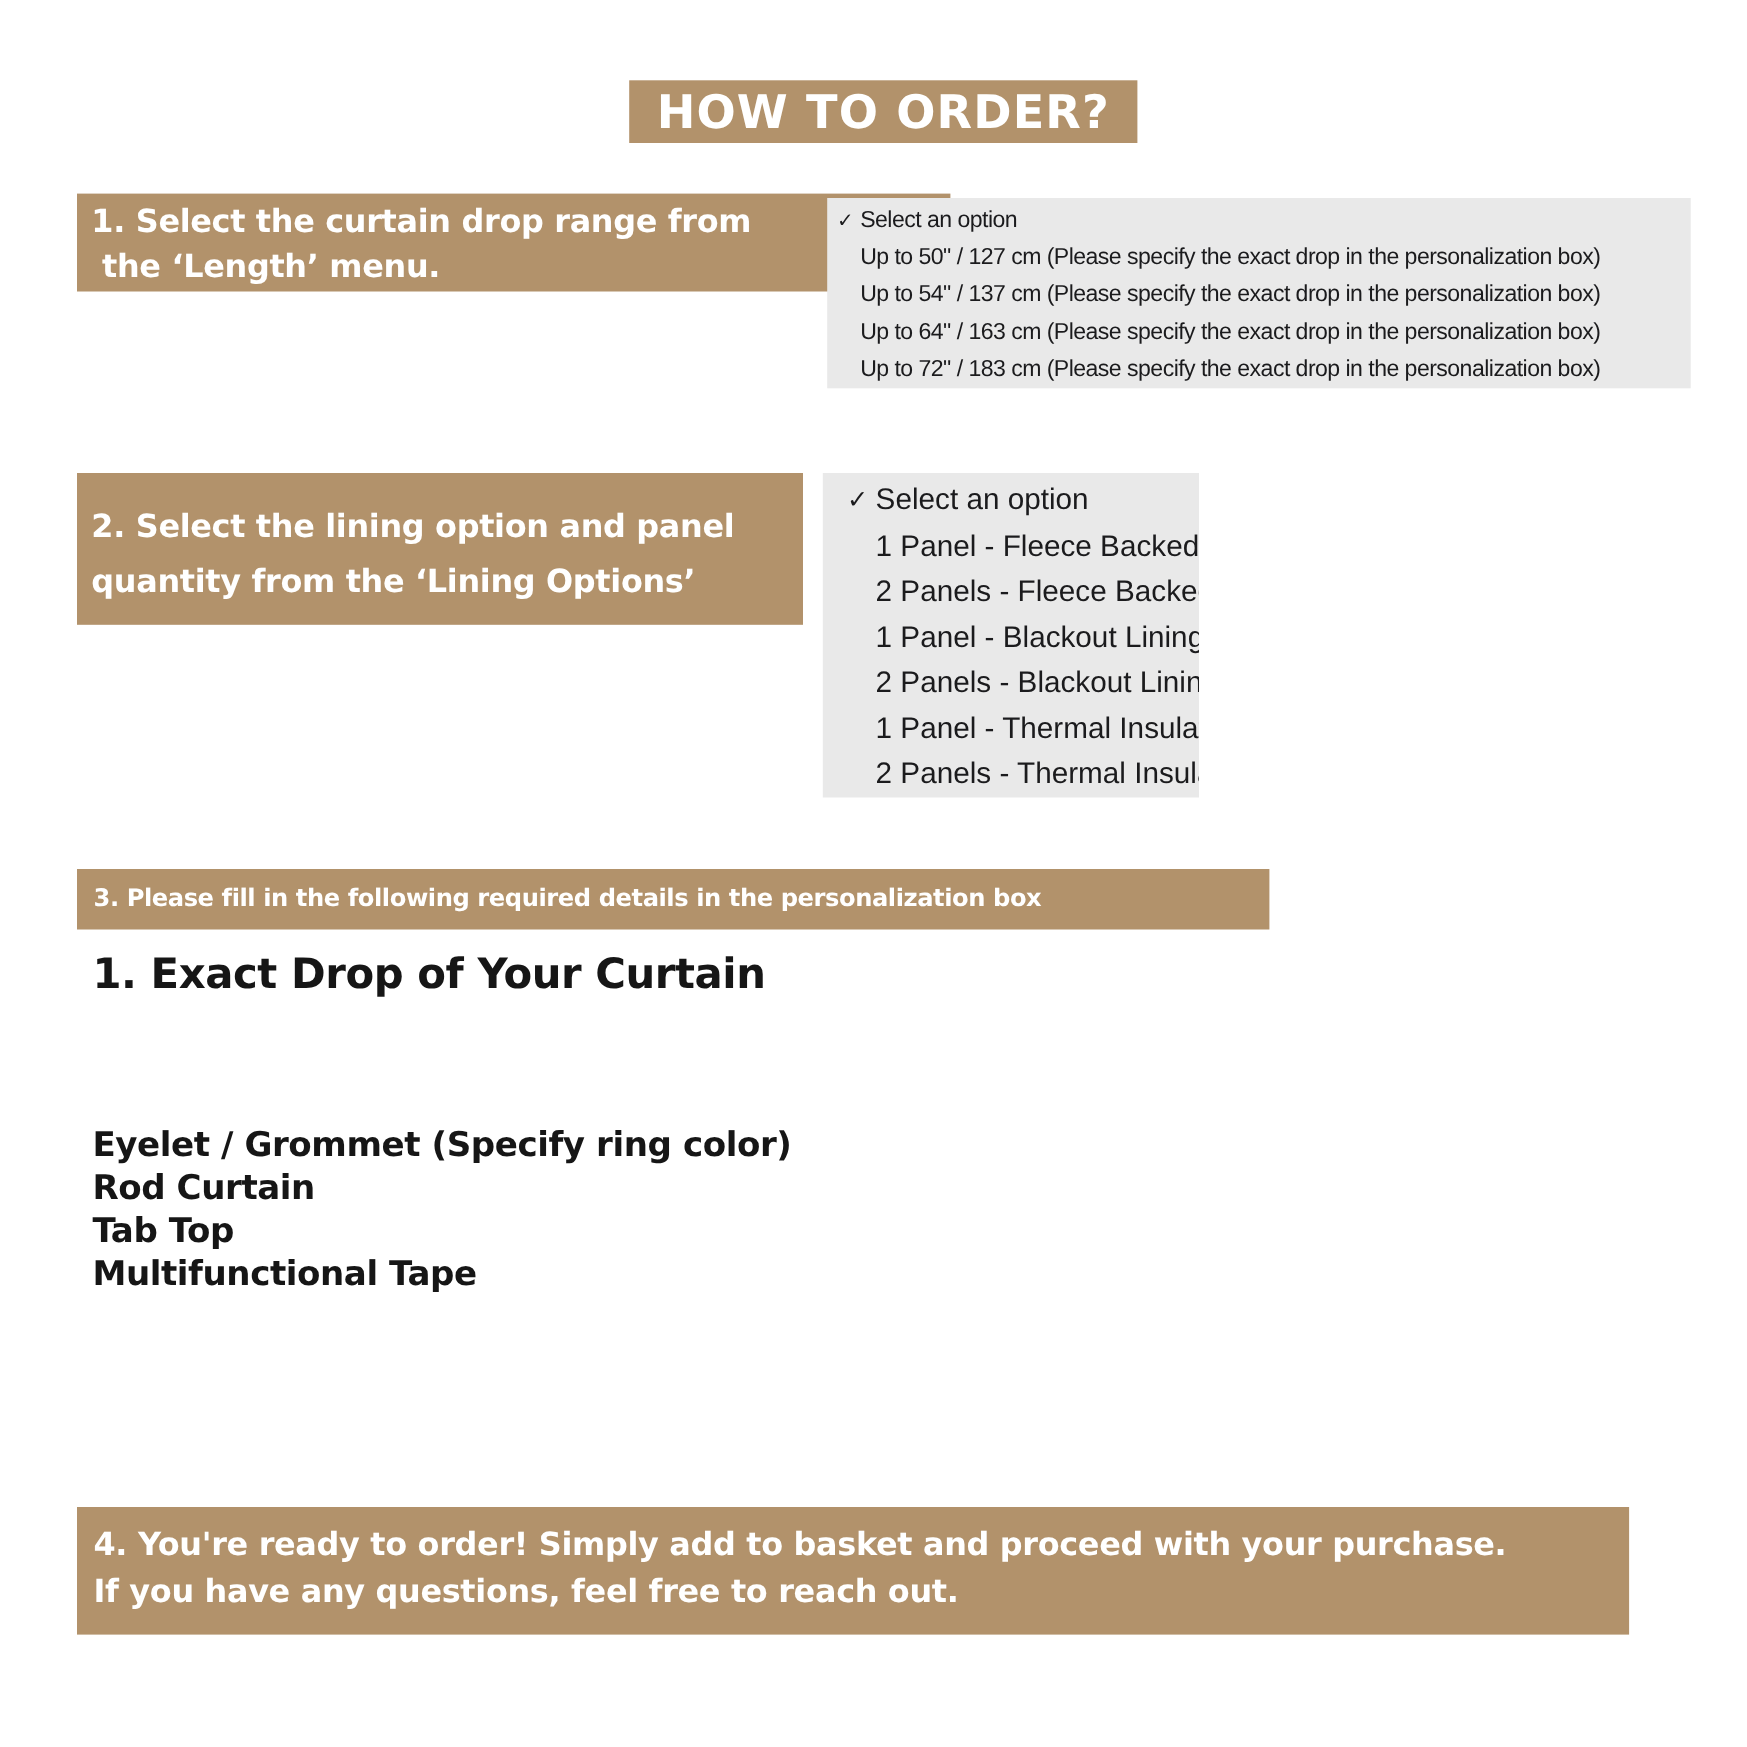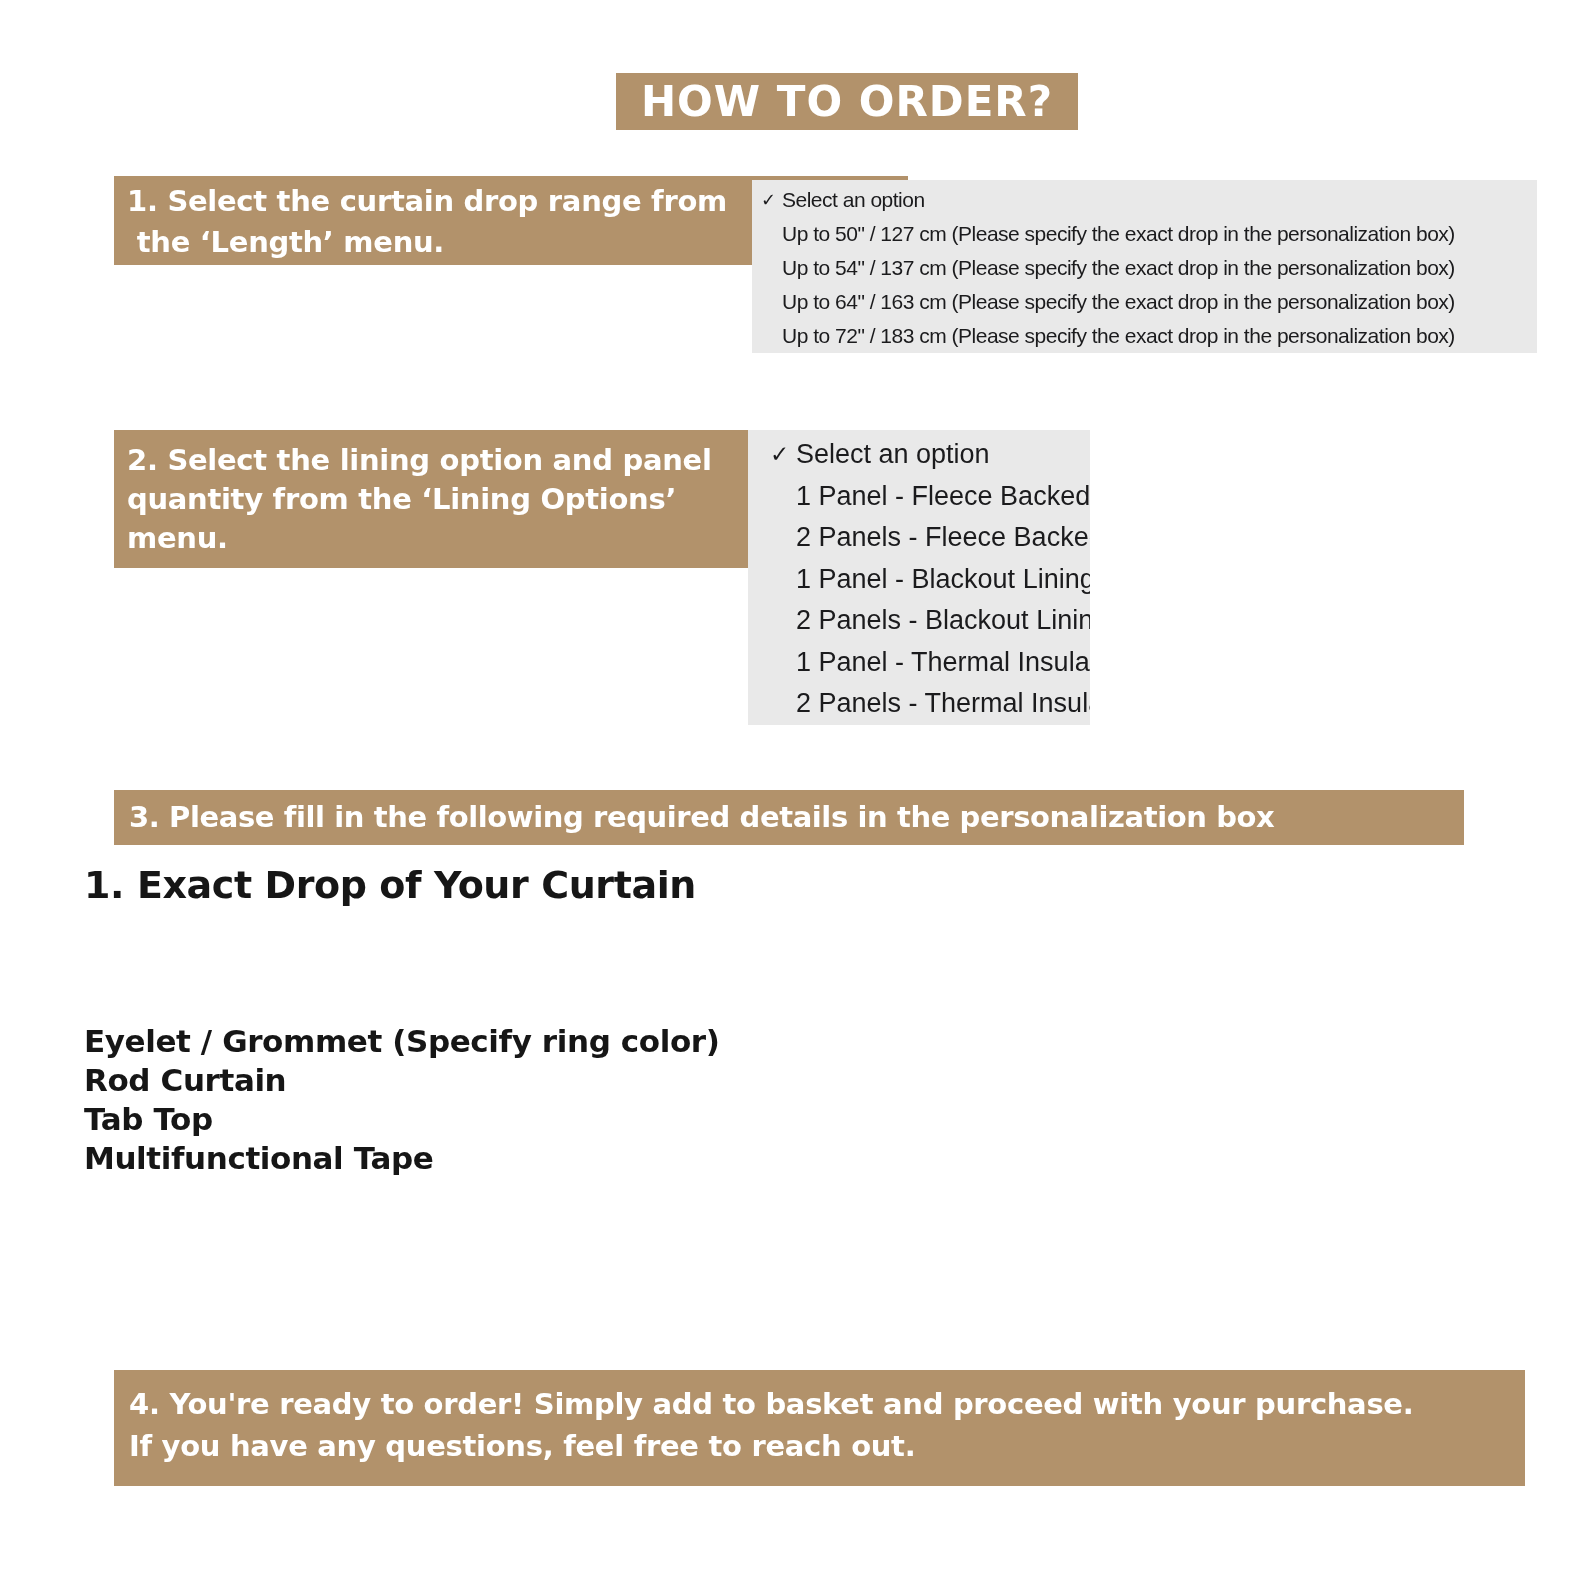--- a/index.html
+++ b/index.html
@@ -3,37 +3,37 @@
 <meta charset="utf-8">
 <style>
   html,body{margin:0;padding:0;background:#ffffff;}
   .canvas{
     position:relative;width:1588px;height:1588px;background:#ffffff;
     font-family:"Liberation Sans","DejaVu Sans",sans-serif;overflow:hidden;
   }
   .banner{
     position:absolute;background:#b2926b;color:#ffffff;font-weight:700;
     font-family:"DejaVu Sans","Liberation Sans",sans-serif;
-    white-space:pre;box-sizing:border-box;margin-left:44px;
+    white-space:pre;box-sizing:border-box;
   }
   .title-banner{
     left:572px;top:73px;width:462px;height:57px;
     font-size:42px;line-height:57px;text-align:center;letter-spacing:1px;
   }
   .step1-banner{
     left:70px;top:176px;width:794px;height:89px;
     font-size:29px;line-height:41px;padding:5px 0 0 13px;letter-spacing:-0.3px;
   }
   .step2-banner{
     left:70px;top:430px;width:660px;height:138px;
-    font-size:29px;line-height:39px;padding:11px 0 0 13px;letter-spacing:-0.3px;
+    font-size:29px;line-height:50px;padding:23px 0 0 13px;letter-spacing:-0.3px;
   }
   .step3-banner{
-    left:70px;top:790px;width:1350px;height:55px;
-    font-size:29px;line-height:55px;padding:0 0 0 15px;letter-spacing:-0.4px;
+    left:70px;top:790px;width:1084px;height:55px;
+    font-size:22px;line-height:55px;padding:0 0 0 15px;letter-spacing:-0.4px;
   }
   .step4-banner{
     left:70px;top:1370px;width:1411px;height:116px;
     font-size:29px;line-height:42px;padding:13px 0 0 15px;letter-spacing:-0.3px;
   }
   .menu{
     position:absolute;background:#e9e9e9;box-sizing:border-box;
     display:flex;flex-direction:column;overflow:hidden;
   }
   .length-menu{left:752px;top:180px;width:785px;height:173px;padding-top:3px;}

